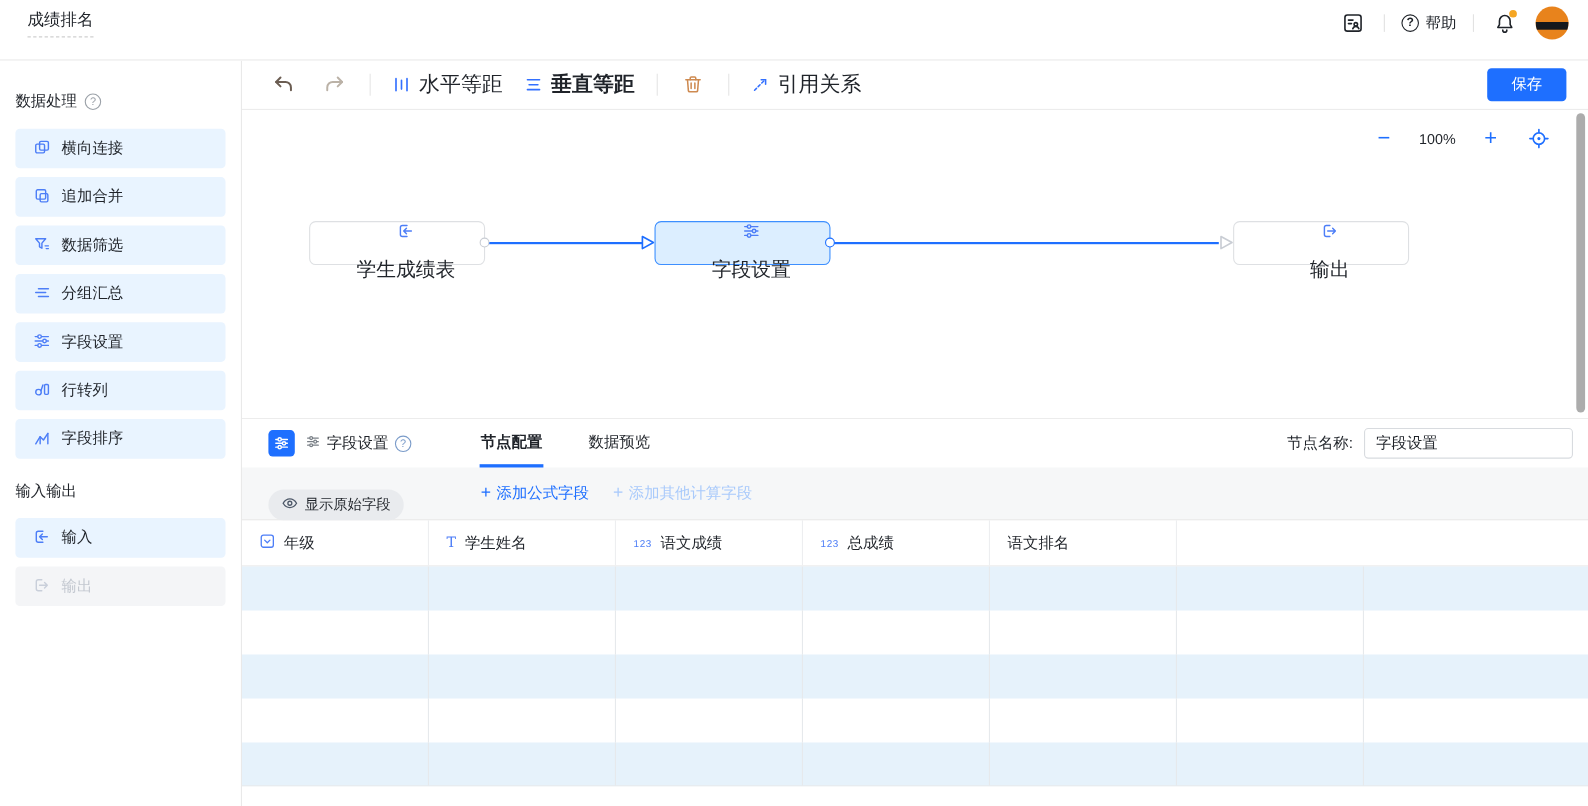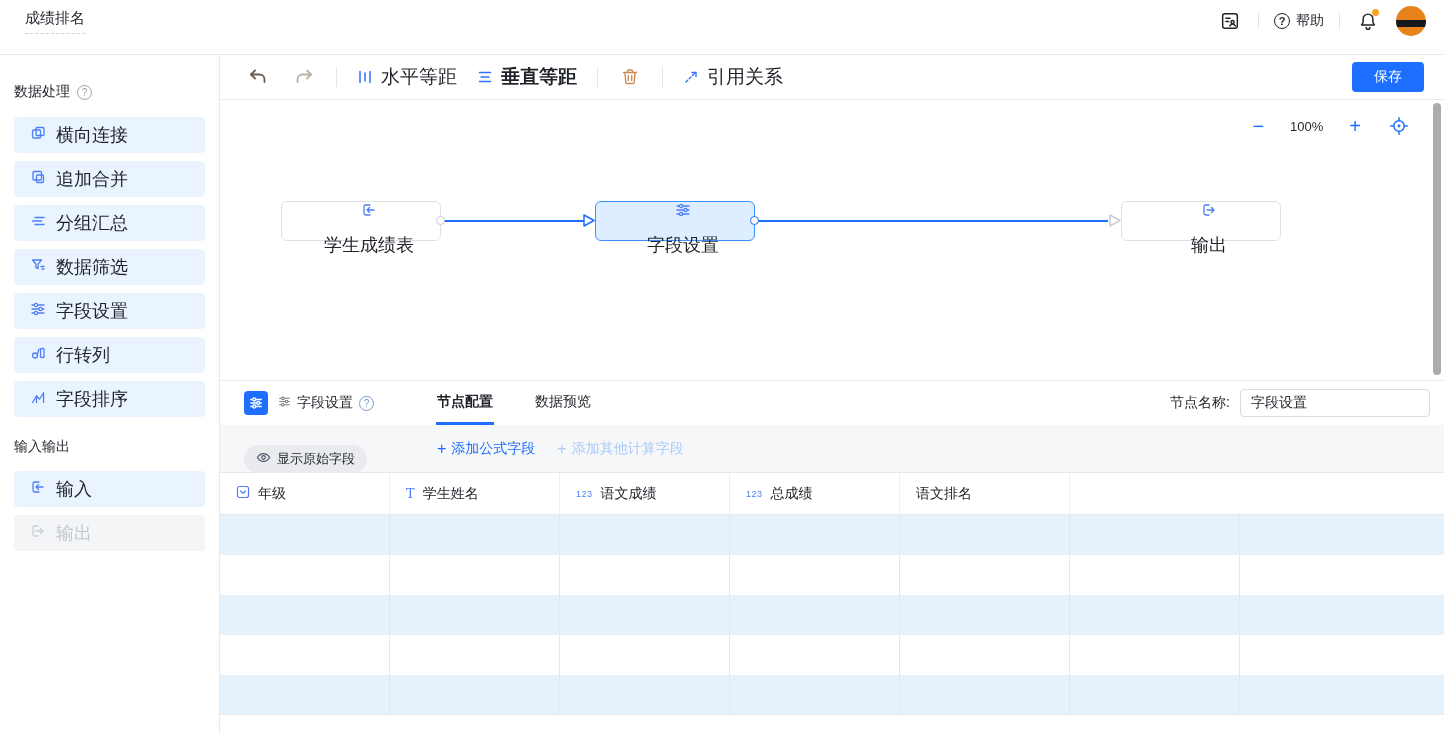--- a/index.html
+++ b/index.html
@@ -23,21 +23,21 @@
   .avatar .stripe { position:absolute; left:0; top:14px; width:100%; height:7px; background:#15181C; }
 
   
   .sidebar { position:absolute; left:0; top:55px; width:220px; height:678px; background:#fff;
              border-right:1px solid #E9E9E9; padding:28px 14px 0 14px; }
   .side-section-title { display:flex; align-items:center; gap:7px; font-size:14px; color:#1F2329; margin-bottom:16px; }
   .side-section-title.second { margin-top:21px; margin-bottom:15px; }
   .qmark-sm { display:inline-flex; align-items:center; justify-content:center; width:15px; height:15px;
               border:1.2px solid #9BA1A8; border-radius:50%; font-size:10px; color:#9BA1A8; }
   .side-item { display:flex; align-items:center; gap:10px; height:36px; border-radius:4px; background:#E9F4FF;
-               padding-left:16px; margin-bottom:8px; font-size:18px; color:#1F2329; cursor:pointer; }
+               padding-left:16px; margin-bottom:8px; font-size:14px; color:#1F2329; cursor:pointer; }
   .side-item svg { flex:0 0 auto; }
   .side-item.disabled { background:#F4F5F7; color:#C3C8D0; cursor:default; }
 
   
   .toolbar { position:absolute; left:220px; top:55px; width:1224px; height:45px; background:#fff;
              border-bottom:1px solid #ECECEC; display:flex; align-items:center; padding-left:26px; }
   .tool-ic { display:inline-flex; align-items:center; justify-content:center; width:24px; height:24px; cursor:pointer; }
   .tool-sep { width:1px; height:20px; background:#E5E5E5; margin:0 20px; }
   .tool-btn { display:inline-flex; align-items:center; gap:8px; font-size:19px; color:#1F2329; cursor:pointer; }
   .mr22 { margin-right:22px; } .ml20 { margin-left:20px;font-weight:bold; }
@@ -145,31 +145,31 @@
       <span>横向连接</span>
     </div>
     <div class="side-item">
       <span><svg width="16" height="16" viewBox="0 0 16 16" fill="none" stroke="#4D7EF7" stroke-width="1.3" stroke-linejoin="round">
             <rect x="3" y="2.5" width="8.5" height="8.5" rx="1.2"></rect>
             <rect x="6.5" y="6" width="7" height="7.5" rx="1.2"></rect>
           </svg></span>
       <span>追加合并</span>
     </div>
     <div class="side-item">
-      <span><svg width="16" height="16" viewBox="0 0 16 16" fill="none" stroke="#4D7EF7" stroke-width="1.4" stroke-linecap="round">
-            <path d="M5 4.5h9M2.5 8h9M5 11.5h9"></path>
-          </svg></span>
-      <span>分组汇总</span>
-    </div>
-    <div class="side-item">
       <span><svg width="16" height="16" viewBox="0 0 16 16" fill="none" stroke="#4D7EF7" stroke-width="1.3" stroke-linecap="round" stroke-linejoin="round">
             <path d="M2.5 3h9l-3.4 4v4.6l-2.2-1.2V7L2.5 3Z"></path>
             <path d="M11 9.5h3M12 12h2"></path>
           </svg></span>
       <span>数据筛选</span>
+    </div>
+    <div class="side-item">
+      <span><svg width="16" height="16" viewBox="0 0 16 16" fill="none" stroke="#4D7EF7" stroke-width="1.4" stroke-linecap="round">
+            <path d="M5 4.5h9M2.5 8h9M5 11.5h9"></path>
+          </svg></span>
+      <span>分组汇总</span>
     </div>
     <div class="side-item">
       <span><svg width="16" height="16" viewBox="0 0 16 16" fill="none" stroke="#4D7EF7" stroke-width="1.3" stroke-linecap="round">
             <path d="M2 4h12M2 8h12M2 12h12"></path>
             <circle cx="6" cy="4" r="1.6" fill="#fff"></circle>
             <circle cx="10.5" cy="8" r="1.6" fill="#fff"></circle>
             <circle cx="6" cy="12" r="1.6" fill="#fff"></circle>
           </svg></span>
       <span>字段设置</span>
     </div>

